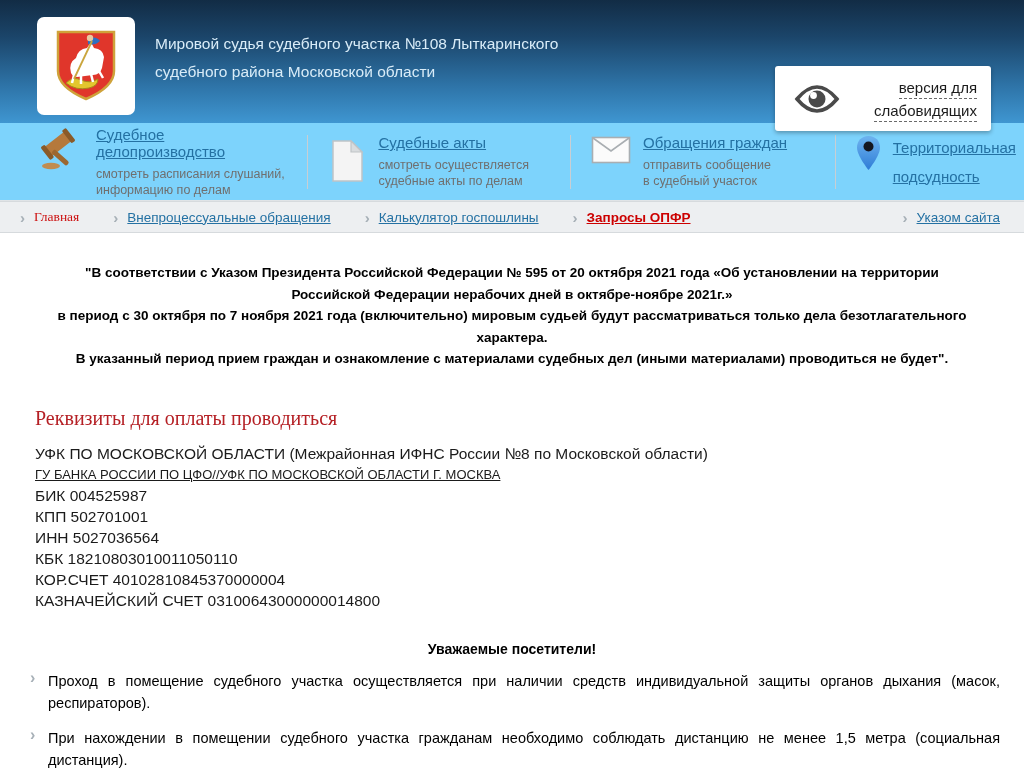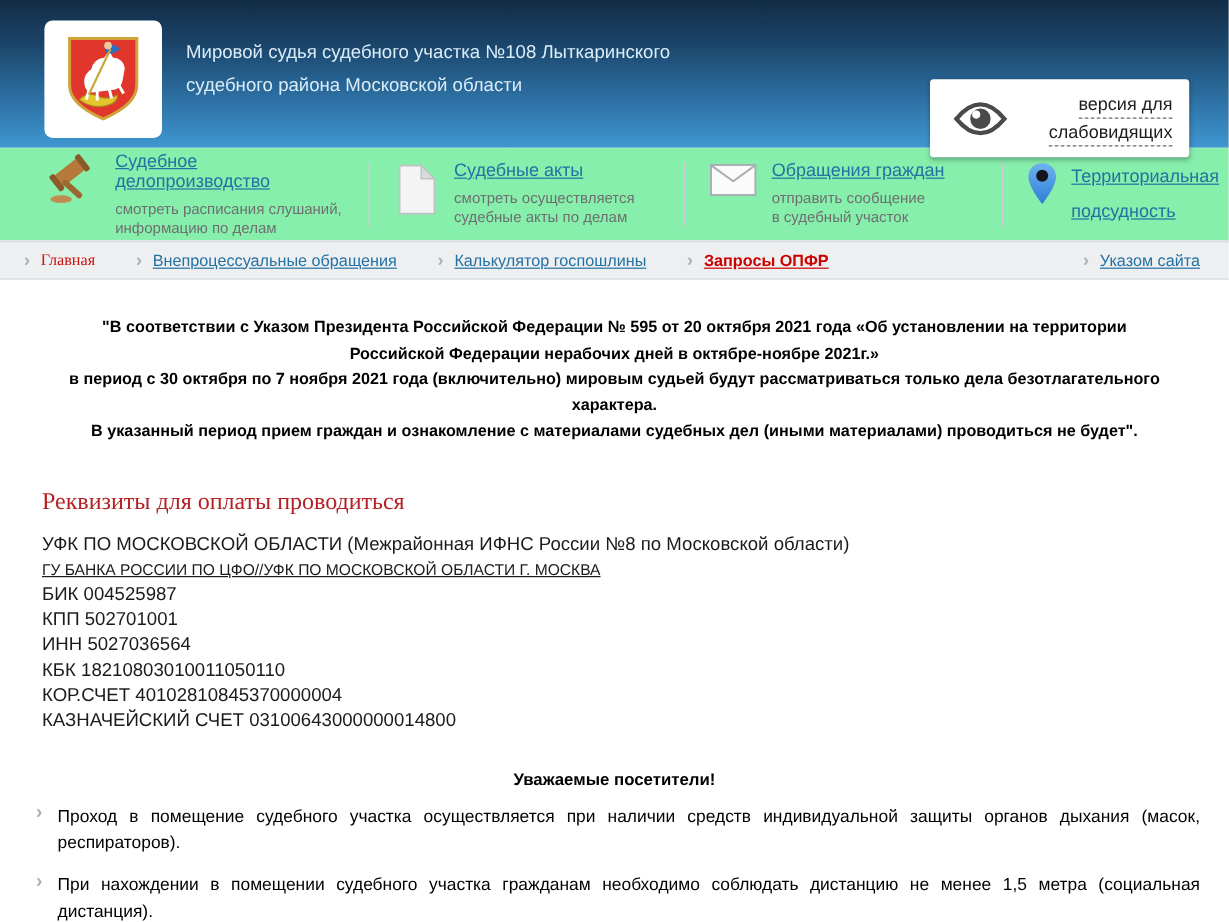--- a/index.html
+++ b/index.html
@@ -14,28 +14,28 @@
   .site-title { position:absolute; left:155px; top:30px; color:#d9ecf8;
                 font-size:15.5px; line-height:28px; }
   .acc-btn { position:absolute; right:33px; top:30px; width:216px; height:65px;
              background:#fff; border-radius:3px; box-shadow:0 2px 4px rgba(0,0,0,.3);
              display:flex; align-items:center; padding:0 14px 0 18px; cursor:pointer;margin-top:36px; }
   .acc-btn .eye { flex:0 0 48px; margin-right:10px; }
   .acc-text { flex:1; text-align:right; font-size:15px; line-height:23px; color:#1c1c1c; }
   .acc-text span { border-bottom:1px dashed #6a6a6a; display:inline-block; line-height:20px; }
 
   
-  .navbar { height:78px; background:#86efac; border-bottom:1px solid #e0e4e7;
+  .navbar { height:78px; background:#7dd3fc; border-bottom:1px solid #e0e4e7;
             display:flex; align-items:center; padding-left:38px; }
   .nav-item { display:flex; align-items:flex-start; text-decoration:none; }
   .nav-icon { margin-right:12px; margin-top:2px; }
   .nav-label { color:#2471a3; font-size:15px; text-decoration:underline; display:inline-block; }
   .nav-sub { display:block; color:#6f6f6f; font-size:12.5px; line-height:16px; margin-top:5px; }
   .nav-divider { width:1px; height:54px; background:#c9ced3; margin:0 20px; align-self:center; }
-  .ni-1 { width:252px; } .ni-2 { width:224px; } .ni-3 { width:226px; } .ni-4 { width:170px; }
+  .ni-1 { width:252px; } .ni-2 { width:224px;align-items:center; } .ni-3 { width:226px; } .ni-4 { width:170px; }
   .ni-4 .nav-label { max-width:135px; line-height:29px; }
 
   
   .menubar { height:32px; background:#edeff1; border-top:1px solid #d6dadd; border-bottom:1px solid #d6dadd;
              display:flex; align-items:center; padding:0 24px 0 20px; font-size:13.5px; }
   .menu-item { display:flex; align-items:center; margin-right:34px; white-space:nowrap; }
   .menu-item.right { margin-left:auto; margin-right:0; }
   .chev::before { content:"›"; color:#a7b0b7; font-weight:bold; font-size:15px; margin-right:9px; }
   .menu-item a { color:#2471a3; text-decoration:underline; cursor:pointer; }
   .menu-item a.current { color:#cc1111; text-decoration:none;font-family:Liberation Serif, serif; }

